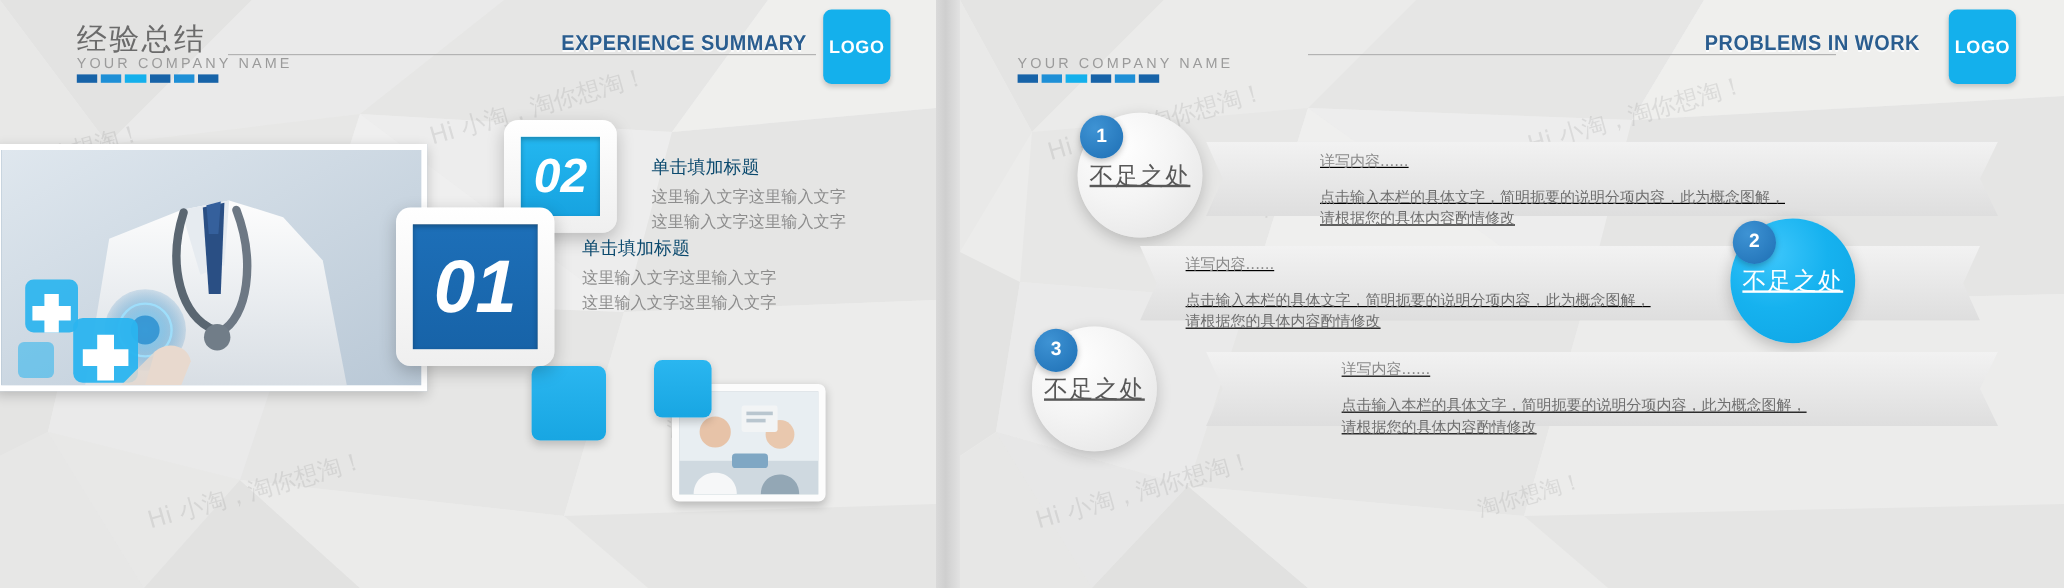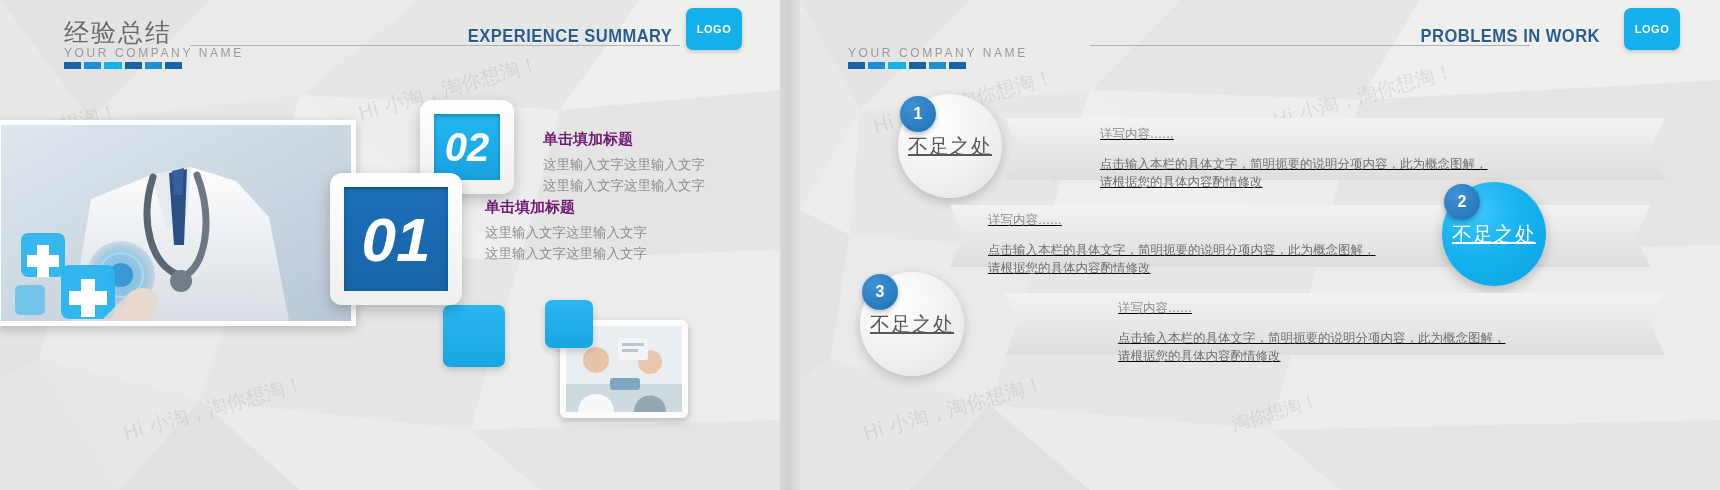--- a/index.html
+++ b/index.html
@@ -28,22 +28,22 @@
   .cn-title{position:absolute;font-size:25px;color:#6b6b6b;letter-spacing:2px;
             font-weight:400;white-space:nowrap;font-family:Liberation Mono, monospace;}
   .company{position:absolute;font-size:12px;color:#9b9b9b;letter-spacing:2.6px;
            white-space:nowrap;}
   .bars{position:absolute;height:7px;width:118px;display:flex;gap:3px;}
   .bars i{display:block;height:7px;flex:1;}
   .en-title{position:absolute;font-size:18px;font-weight:bold;color:#2a5d8f;
             letter-spacing:.5px;white-space:nowrap;
             text-shadow:0 1px 0 rgba(255,255,255,.8);
             transform:scaleX(.92);transform-origin:right center;}
-  .logo{position:absolute;width:56px;height:42px;border-radius:7px;
-        background:#14b0ec;color:#fff;font-weight:bold;font-size:11px;
+  .logo{position:absolute;width:56px;height:62px;border-radius:7px;
+        background:#14b0ec;color:#fff;font-weight:bold;font-size:15px;
         display:flex;align-items:center;justify-content:center;
         letter-spacing:.5px;box-shadow:0 2px 4px rgba(0,0,0,.18);}
 
   
   .photo{position:absolute;left:-4px;top:120px;width:350px;height:196px;
          border:5px solid #fff;box-shadow:0 3px 10px rgba(0,0,0,.20);
          overflow:hidden;background:#9fb4c6;}
   .photo svg{display:block;}
 
   .photo-sm{position:absolute;left:560px;top:320px;width:116px;height:86px;
@@ -64,21 +64,21 @@
   .tile.t01{left:330px;top:173px;width:104px;height:104px;}
   .tile.t01 .inner{background:linear-gradient(#1d6fb8,#1763a8);font-size:62px;}
 
   .sq{position:absolute;border-radius:7px;}
   .sq.a{left:443px;top:305px;width:62px;height:62px;
         background:linear-gradient(#2ab6f0,#18a6e2);box-shadow:0 3px 7px rgba(0,0,0,.18);}
   .sq.b{left:545px;top:300px;width:48px;height:48px;
         background:linear-gradient(#2ab6f0,#18a6e2);box-shadow:0 3px 7px rgba(0,0,0,.18);}
 
   .txt{position:absolute;}
-  .txt h4{margin:0 0 5px;font-size:15px;color:#701a75;font-weight:bold;
+  .txt h4{margin:0 0 5px;font-size:15px;color:#0c4a6e;font-weight:normal;
           font-family:"DejaVu Sans",sans-serif;}
   .txt p{margin:0;font-size:13.5px;line-height:21px;color:#8d8d8d;
          font-family:"DejaVu Sans",sans-serif;}
   .txt.c02{left:543px;top:130px;}
   .txt.c01{left:485px;top:198px;}
 
   
   .rowband{position:absolute;height:62px;
     background:linear-gradient(180deg,#f2f2f2 0%,#e7e7e7 55%,#dedede 100%);
     box-shadow:0 2px 5px rgba(0,0,0,.10);}

